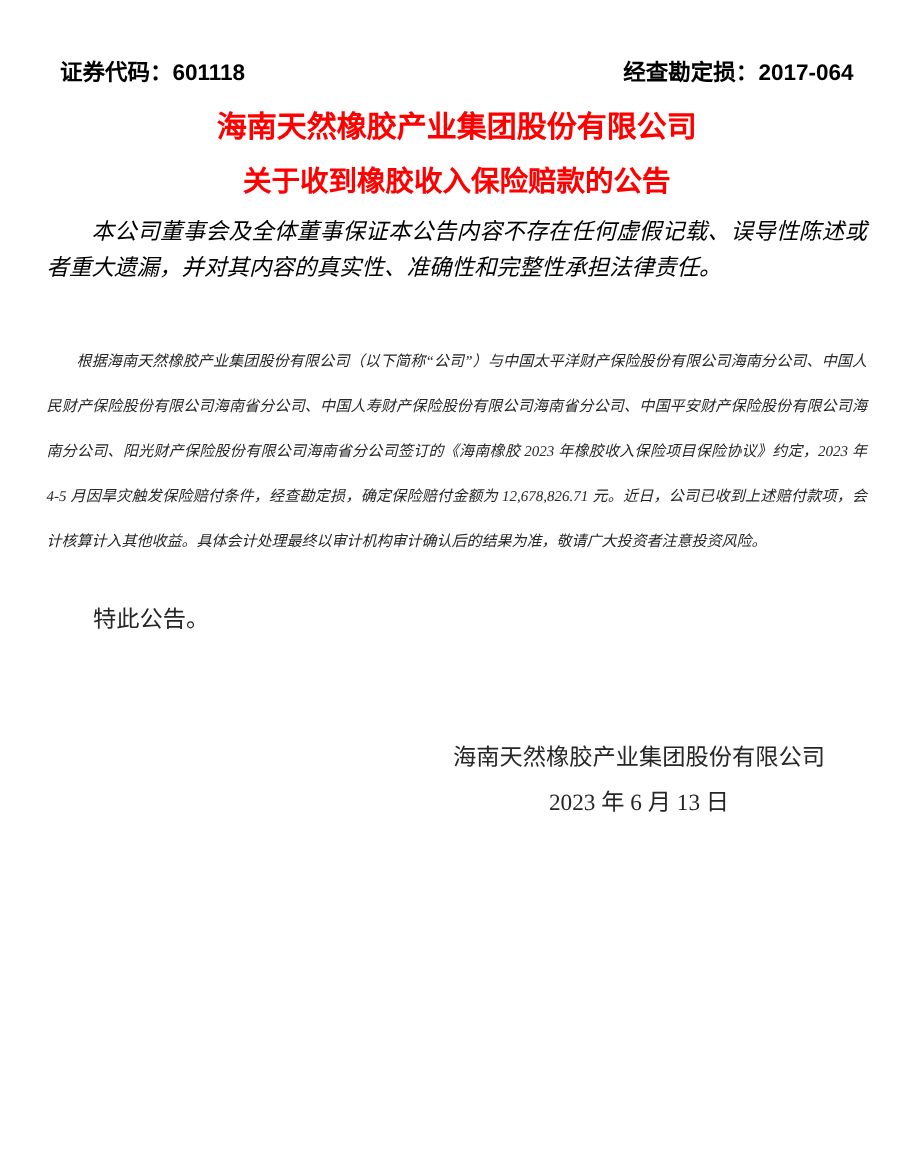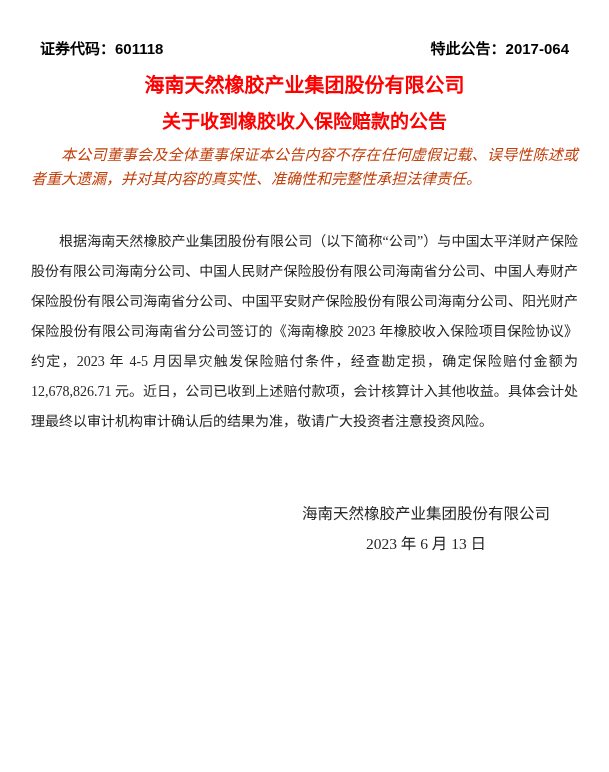--- a/index.html
+++ b/index.html
@@ -48,29 +48,30 @@
     line-height: 22px;
     color: var(--title-red);
   }
   .disclaimer {
     margin: 10px 0 0 0;
     font-style: italic;
     font-size: 15px;
     line-height: 24px;
     text-indent: 2em;
     text-align: justify;
-    color: #c2410c;
+    color: #000000;
   }
   .body-paragraph {
     margin: 36px 0 0 0;
-    font-size: 14px;
+    font-size: 10px;
     line-height: 30px;
     text-indent: 2em;
     text-align: justify;
     color: #262626;
+    font-style: italic;
   }
   .closing {
     margin: 22px 0 0 0;
     font-size: 15.5px;
     line-height: 30px;
     text-indent: 2em;
     color: #262626;
   }
   .signature {
     margin: 62px 28px 0 auto;
@@ -85,31 +86,32 @@
 </head>
 <body>
 
 <div class="page">
 
   <div class="doc-header">
     <span>
       <span>证券代码：</span><span>601118</span>
     </span>
     <span>
-      <span>特此公告：</span><span>2017-064</span>
+      <span>经查勘定损：</span><span>2017-064</span>
     </span>
   </div>
 
   <h1 class="doc-title">海南天然橡胶产业集团股份有限公司</h1>
 
   <h2 class="doc-subtitle">关于收到橡胶收入保险赔款的公告</h2>
 
   <p class="disclaimer">本公司董事会及全体董事保证本公告内容不存在任何虚假记载、误导性陈述或者重大遗漏，并对其内容的真实性、准确性和完整性承担法律责任。</p>
 
   <p class="body-paragraph">根据海南天然橡胶产业集团股份有限公司（以下简称“公司”）与中国太平洋财产保险股份有限公司海南分公司、中国人民财产保险股份有限公司海南省分公司、中国人寿财产保险股份有限公司海南省分公司、中国平安财产保险股份有限公司海南分公司、阳光财产保险股份有限公司海南省分公司签订的《海南橡胶 2023 年橡胶收入保险项目保险协议》约定，2023 年 4-5 月因旱灾触发保险赔付条件，经查勘定损，确定保险赔付金额为 12,678,826.71 元。近日，公司已收到上述赔付款项，会计核算计入其他收益。具体会计处理最终以审计机构审计确认后的结果为准，敬请广大投资者注意投资风险。</p>
 
+  <p class="closing">特此公告。</p>
 
   <div class="signature">
     <span class="sig-line">海南天然橡胶产业集团股份有限公司</span>
     <span class="sig-line">2023 年 6 月 13 日</span>
   </div>
 
 </div>
 
 </body></html>

